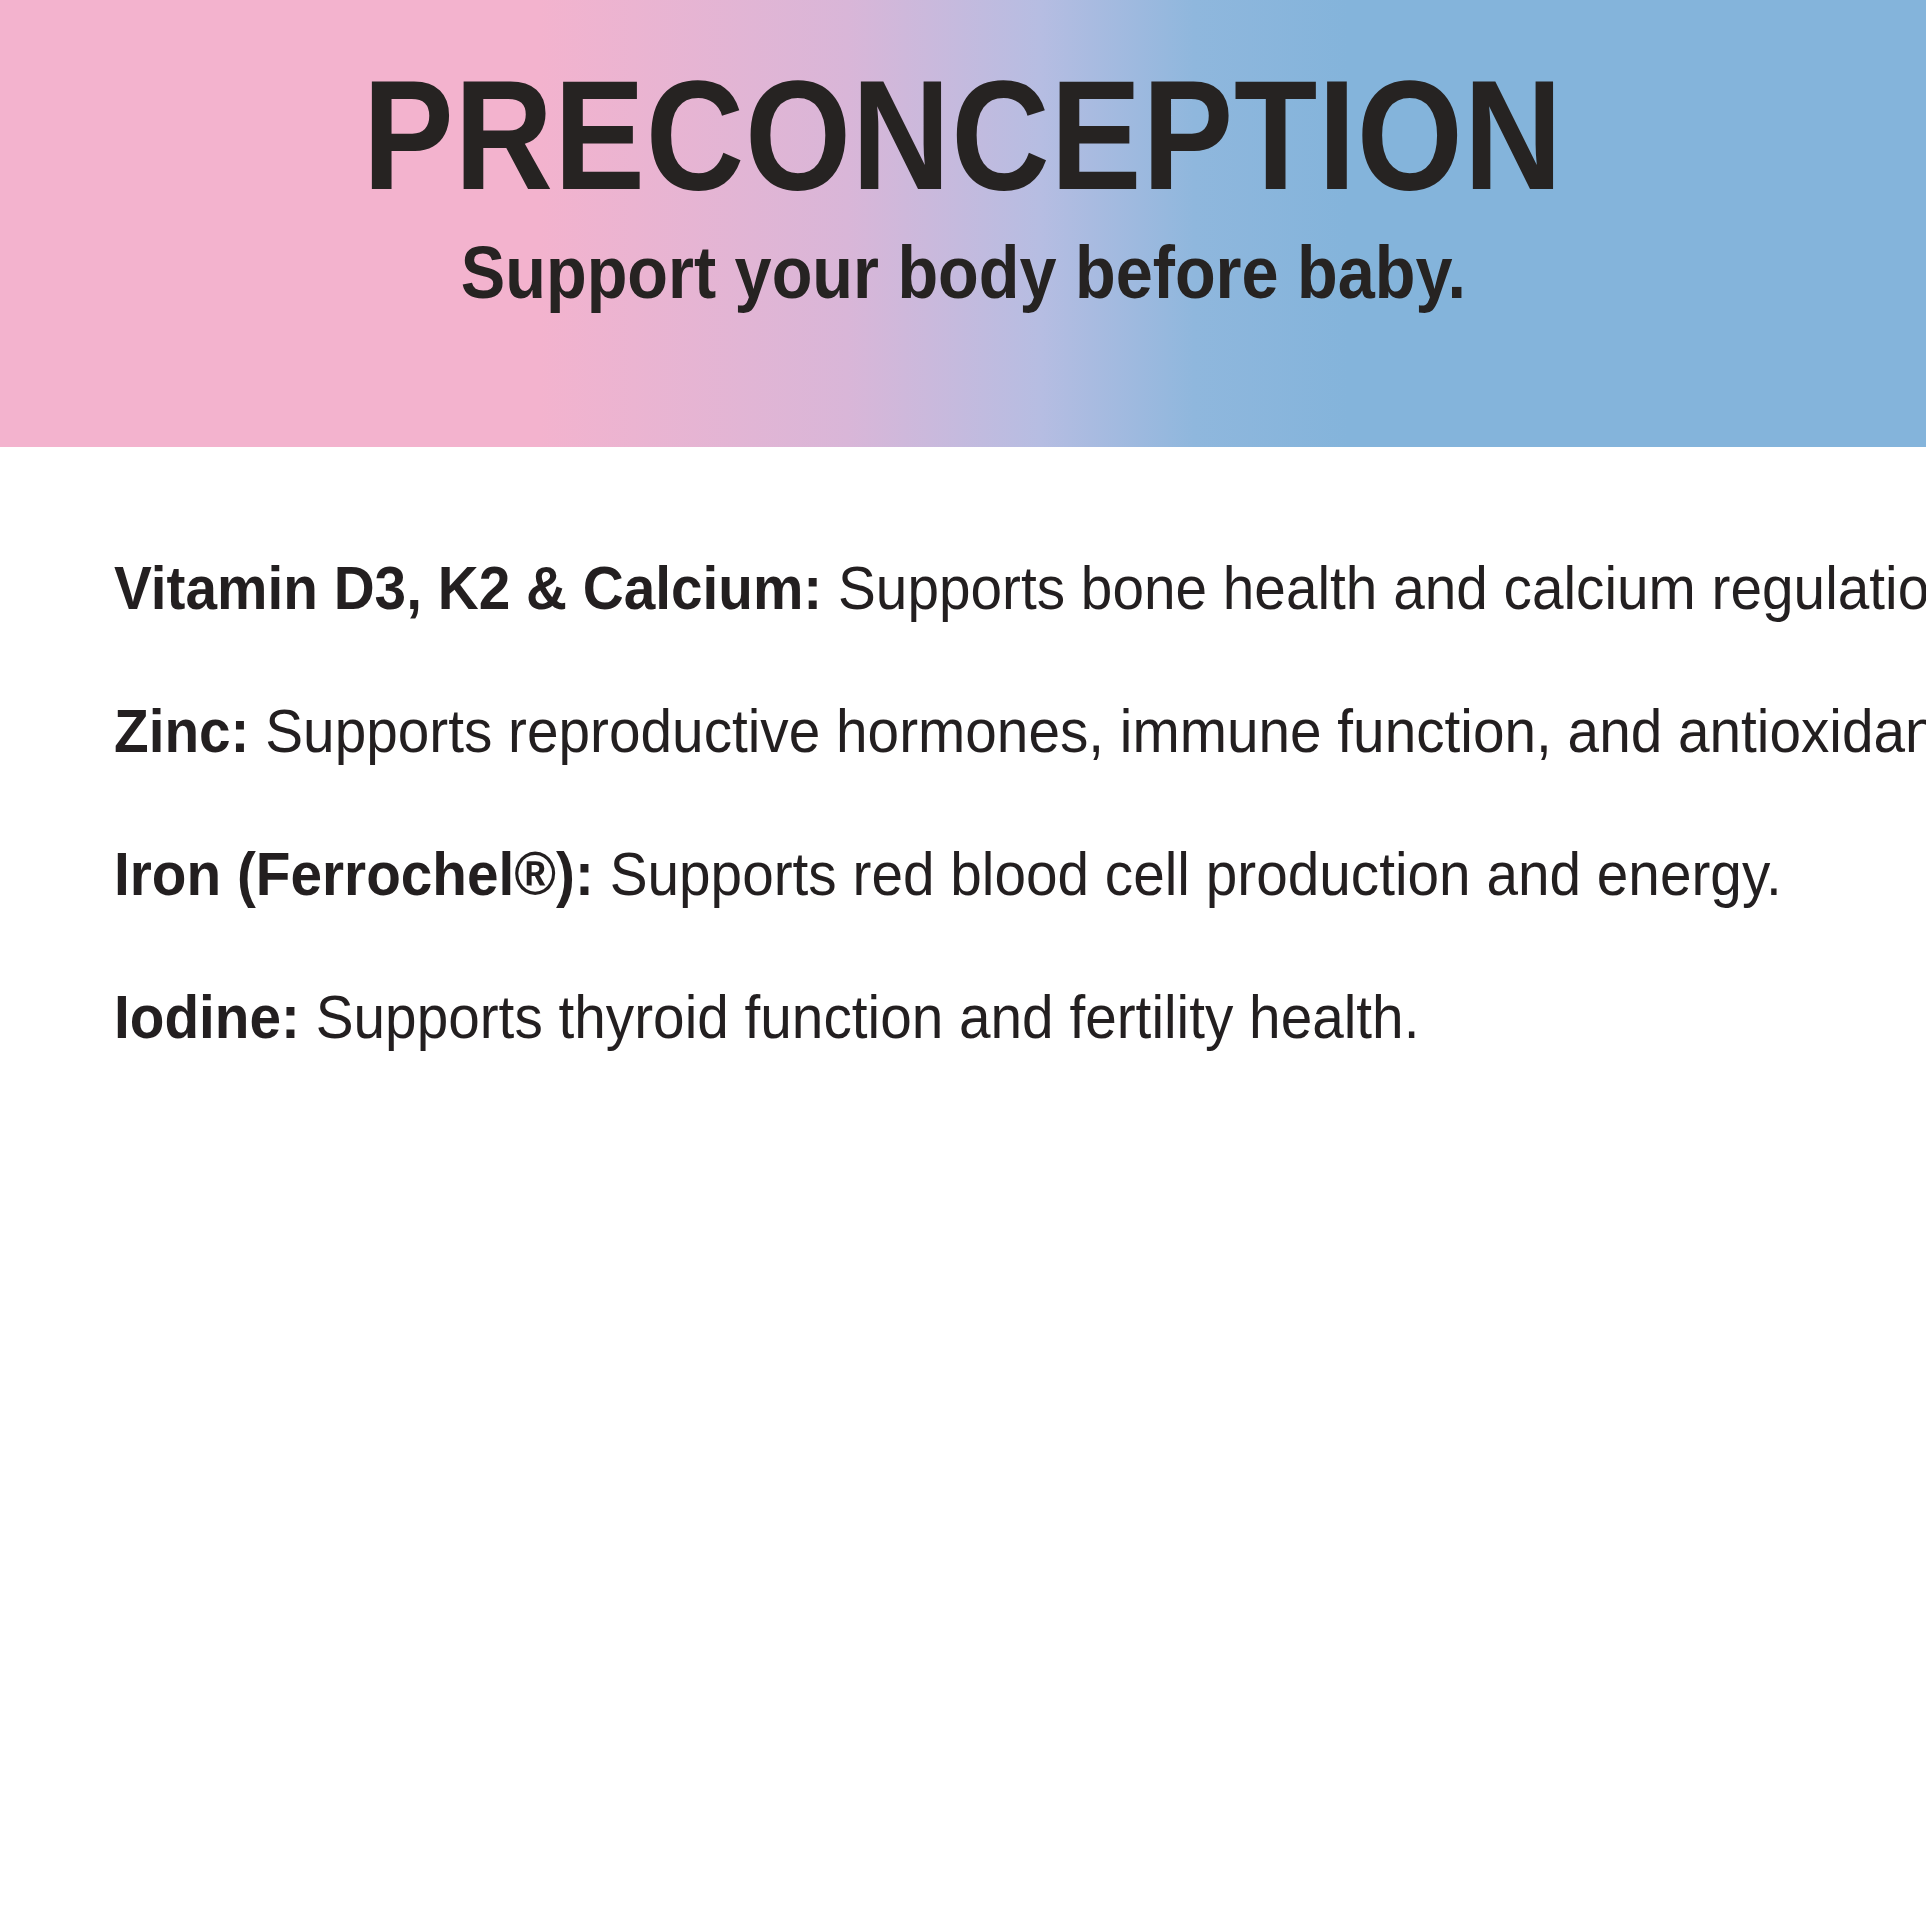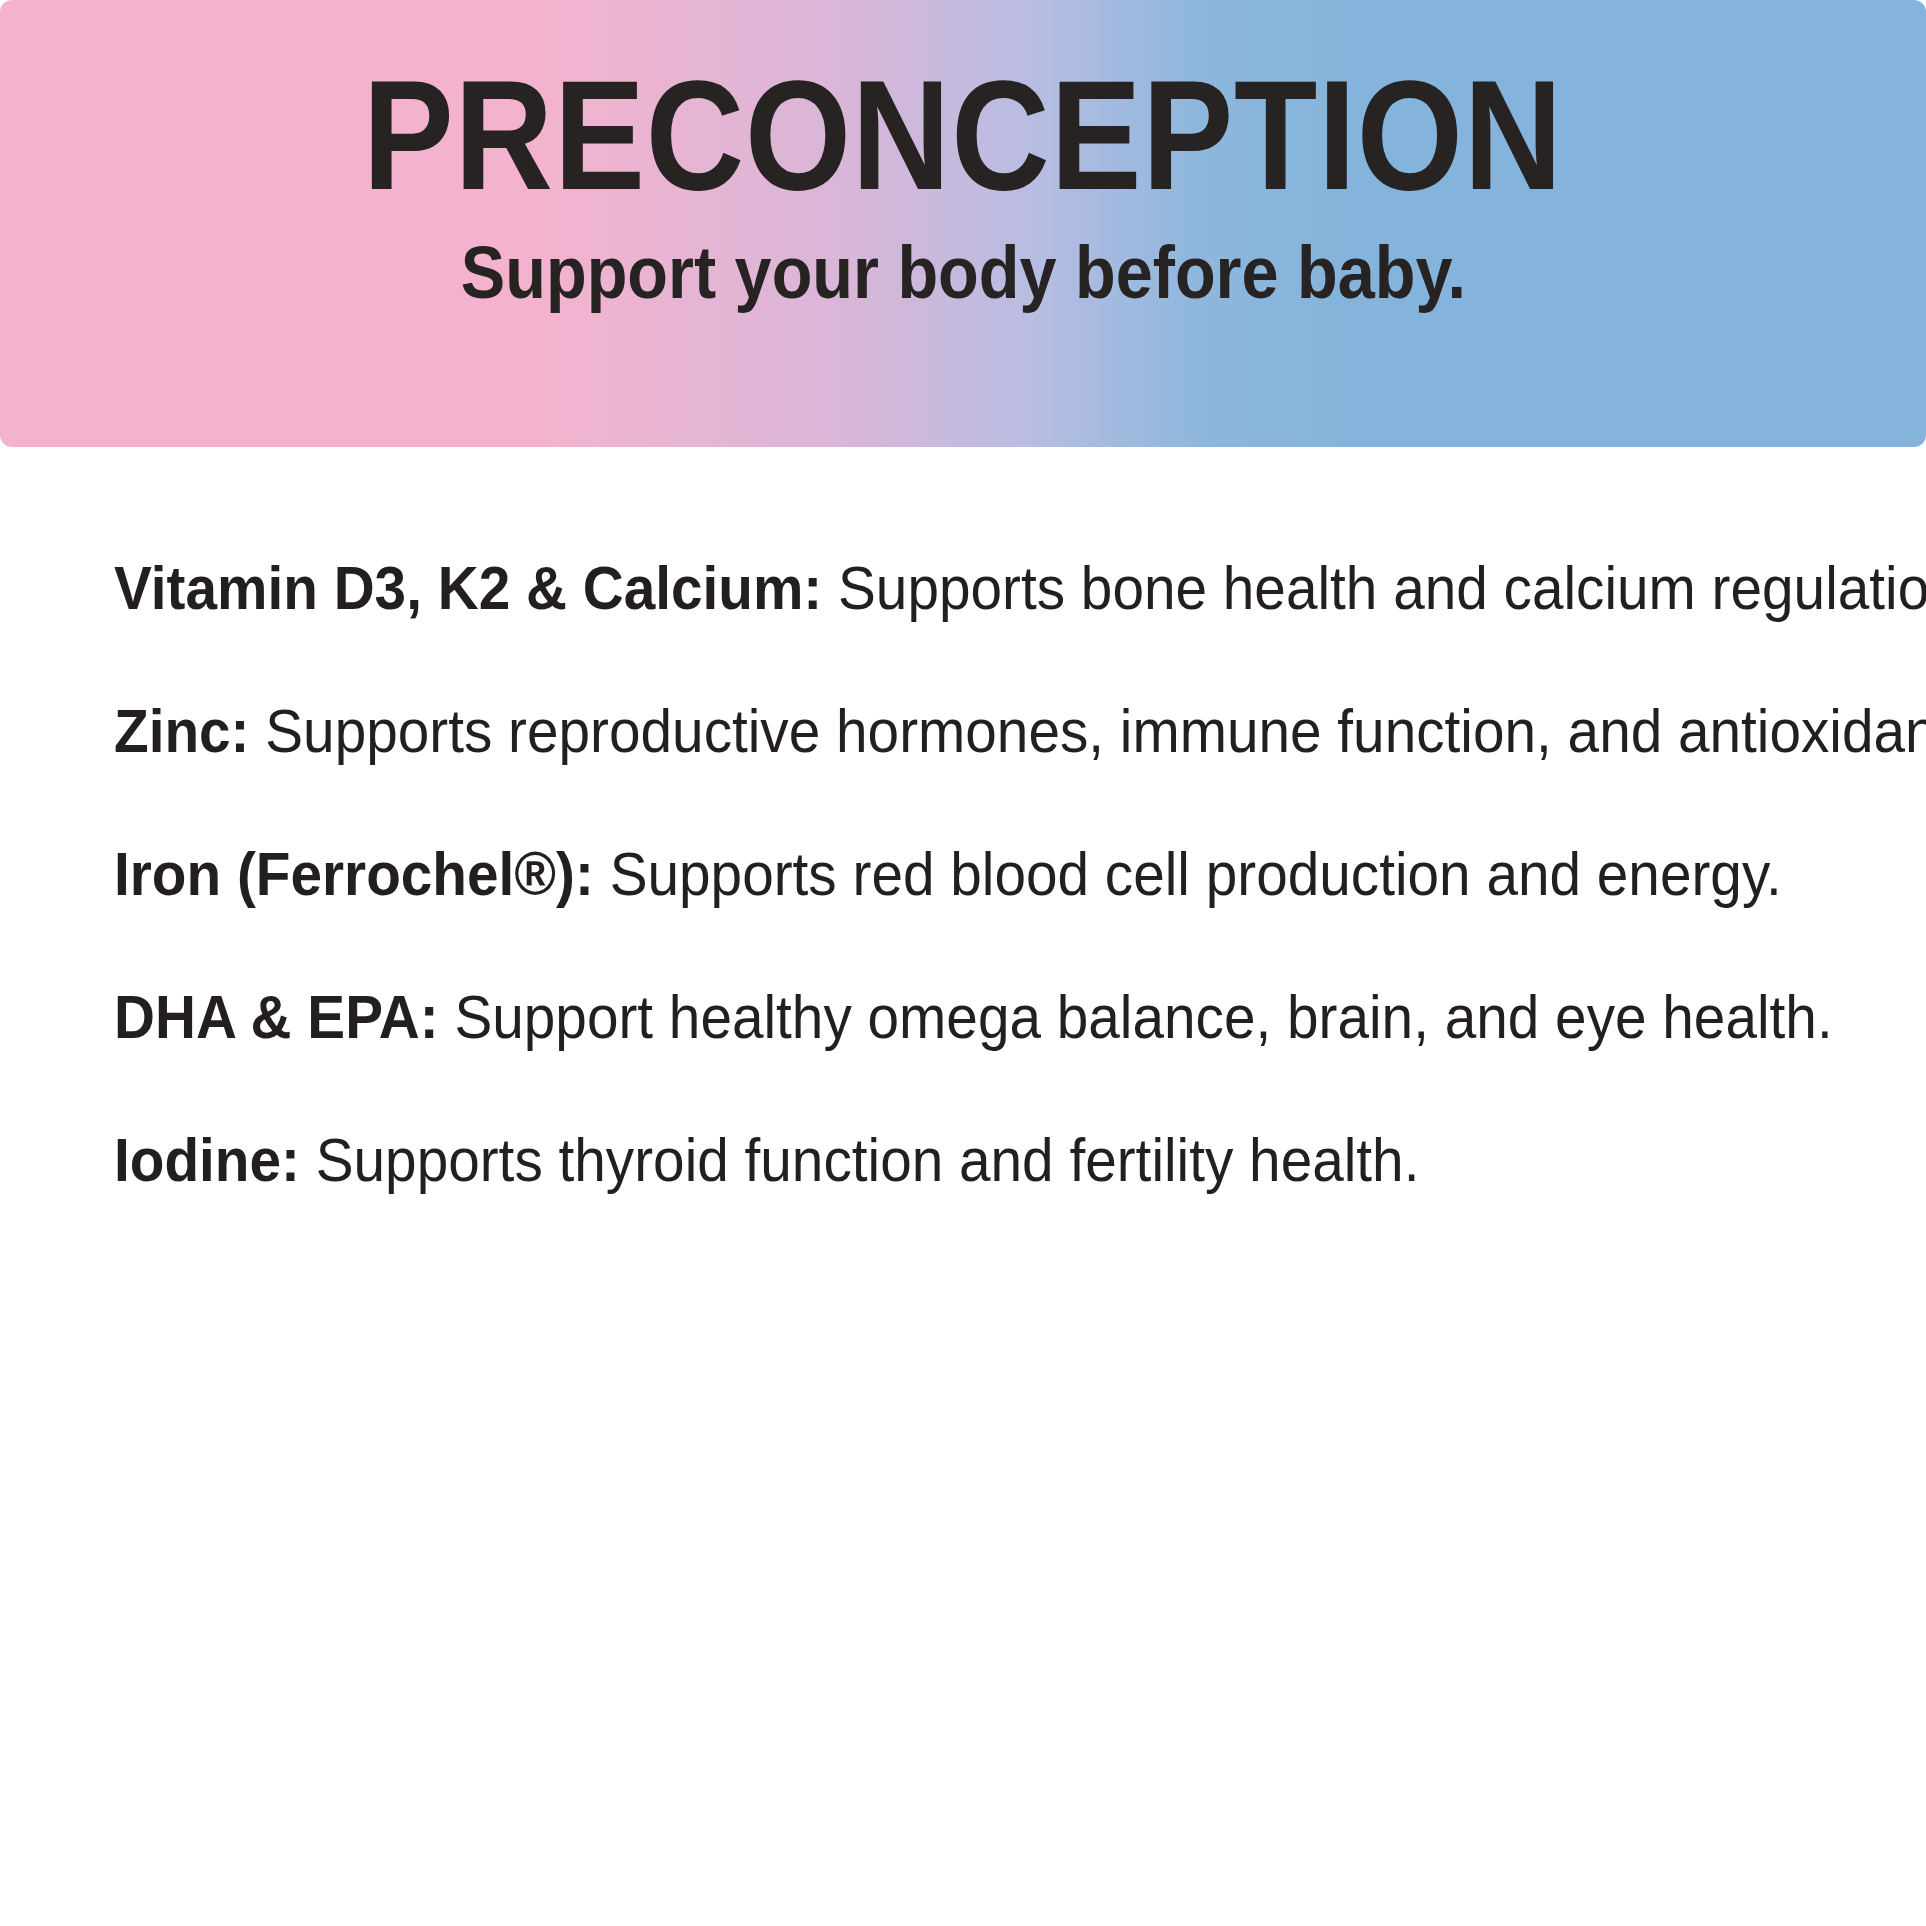--- a/index.html
+++ b/index.html
@@ -29,21 +29,20 @@
         #f3b3ce 28%,
         #d9b6d8 44%,
         #b6bde2 54%,
         #8fb7dd 62%,
         #84b4db 70%,
         #84b4db 100%);
     display: flex;
     flex-direction: column;
     align-items: center;
     justify-content: flex-start;
-    border-radius: 12px;
   }
 
   .header-title {
     margin-top: 69px;
     font-family: "Liberation Sans Narrow", "Liberation Sans", sans-serif;
     font-weight: 700;
     font-size: 155px;
     line-height: 0.86;
     letter-spacing: 0.9px;
     color: #262322;
@@ -117,22 +116,19 @@
 
   <div class="benefit-row">
     <div class="benefit-text"><span class="benefit-label">Zinc:</span><span class="benefit-desc"> Supports reproductive hormones, immune function, and antioxidants.</span></div>
   </div>
 
 
   <div class="benefit-row">
     <div class="benefit-text"><span class="benefit-label">Iron (Ferrochel®):</span><span class="benefit-desc"> Supports red blood cell production and energy.</span></div>
   </div>
 
-  <div class="benefit-row">
-    <div class="benefit-text"><span class="benefit-label">DHA &amp; EPA:</span><span class="benefit-desc"> Support healthy omega balance, brain, and eye health.</span></div>
-  </div>
 
   <div class="benefit-row">
     <div class="benefit-text"><span class="benefit-label">Iodine:</span><span class="benefit-desc"> Supports thyroid function and fertility health.</span></div>
   </div>
 
 </div>
 
 
 </body></html>

